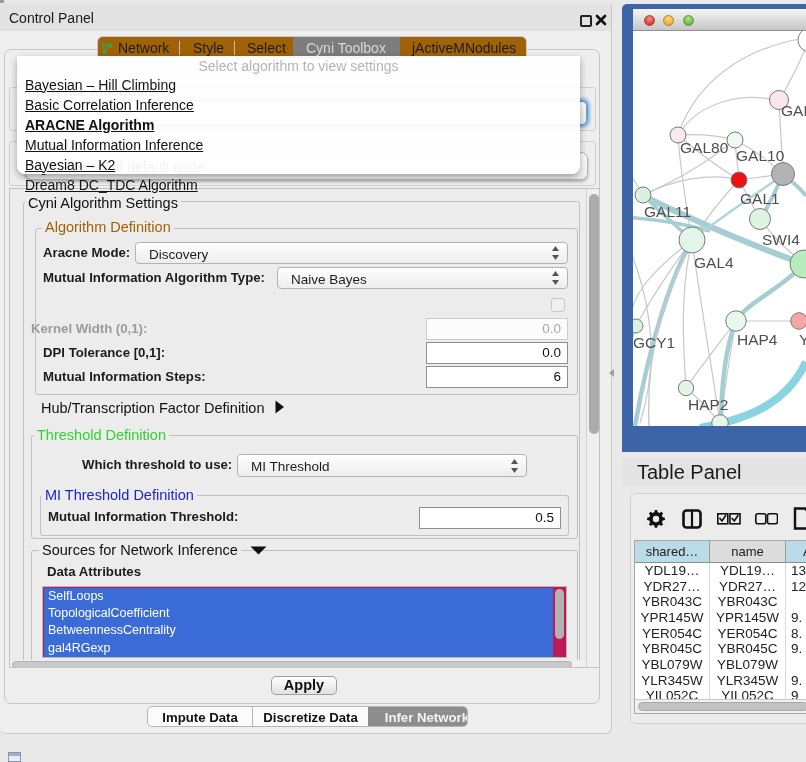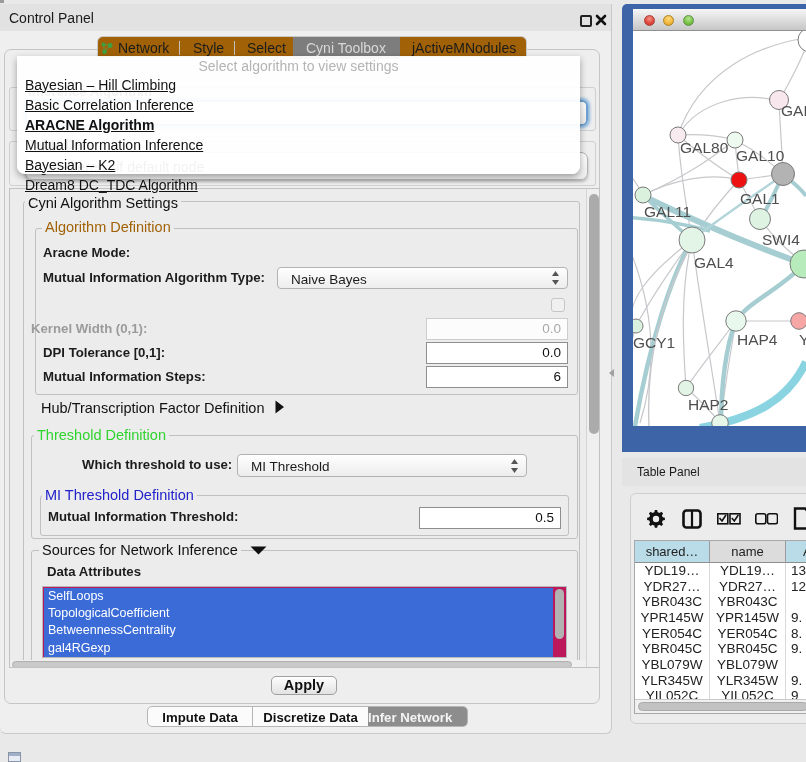--- a/index.html
+++ b/index.html
@@ -61,20 +61,27 @@
   <div class="abs" style="left:9px;top:184px;width:591px;height:480px;background:#ececec;border:1px solid #c2c2c2;box-sizing:border-box;overflow:hidden;">
     <div id="sp" class="abs" style="left:0;top:0;width:576px;height:480px;">
 
       <div class="grp" style="left:13px;top:12px;width:555px;height:470px;"></div>
       <div class="ttl" style="left:15px;top:7px;">Cyni Algorithm Settings</div>
 
       <div class="grp" style="left:25px;top:39px;width:541px;height:165px;"></div>
       <div class="ttl" style="left:32px;top:31px;color:#a16207;text-align:right;">Algorithm Definition</div>
 
       <div class="lbl" style="left:33px;top:57px;">Aracne Mode:</div>
+      <div class="combo" style="left:125px;top:53px;width:433px;height:22px;">
+        <div class="ctext" style="height:22px;line-height:23px;">Discovery</div>
+        <svg class="stepper" viewBox="0 0 9 14">
+            <path d="M4.5 0 L8 5 H1 Z" fill="#555"></path>
+            <path d="M4.5 14 L8 9 H1 Z" fill="#555"></path>
+          </svg>
+      </div>
 
       <div class="lbl" style="left:33px;top:82px;">Mutual Information Algorithm Type:</div>
       <div class="combo" style="left:267px;top:78px;width:291px;height:22px;">
         <div class="ctext" style="height:22px;line-height:23px;text-align:center;">Naive Bayes</div>
         <svg class="stepper" viewBox="0 0 9 14">
             <path d="M4.5 0 L8 5 H1 Z" fill="#555"></path>
             <path d="M4.5 14 L8 9 H1 Z" fill="#555"></path>
           </svg>
       </div>
 
@@ -133,21 +140,21 @@
       <div class="abs" style="left:2px;top:1px;width:560px;height:7px;background:#c9c9c9;border:1px solid #b0b0b0;border-radius:4px;box-sizing:border-box;"></div>
     </div>
   </div>
 
   <div class="abs" style="left:271px;top:672px;width:66px;height:19px;background:linear-gradient(#fdfdfd,#e2e2e2);border:1px solid #9f9f9f;border-radius:5px;box-sizing:border-box;text-align:center;font-size:14.5px;font-weight:bold;color:#111;line-height:17px;">Apply</div>
 
   <div class="abs" style="left:147px;top:702px;width:321px;height:21px;background:#fbfbfb;border:1px solid #b5b5b5;border-radius:5px;box-sizing:border-box;overflow:hidden;font-size:13.2px;font-weight:bold;color:#111;">
     <div class="abs" style="left:0;top:0;width:104px;height:21px;text-align:center;line-height:21px;">Impute Data</div>
     <div class="abs" style="left:104px;top:0;width:1px;height:21px;background:#b5b5b5;"></div>
     <div class="abs" style="left:105px;top:0;width:115px;height:21px;text-align:center;line-height:21px;">Discretize Data</div>
-    <div class="abs" style="left:220px;top:0;width:101px;height:21px;background:#8d8d8d;text-align:left;line-height:21px;color:#f4f4f4;">Infer Network</div>
+    <div class="abs" style="left:220px;top:0;width:101px;height:21px;background:#8d8d8d;text-align:right;line-height:21px;color:#f4f4f4;">Infer Network</div>
   </div>
 </div>
 
 <svg class="abs" style="left:609px;top:369px;" width="6" height="8" viewBox="0 0 6 8">
     <path d="M5 0 L0 4 L5 8 Z" fill="#a0a0a0"></path>
   </svg>
 
 <div class="abs" style="left:8px;top:752px;width:13px;height:10px;border:1px solid #8a95a8;background:#e8edf5;box-sizing:border-box;">
     <div style="height:3px;background:#9fb0c8;"></div>
   </div>
@@ -233,21 +240,21 @@
         <text x="633" y="348">GCY1</text>
         <text x="737" y="345">HAP4</text>
         <text x="799" y="345">YM</text>
         <text x="688" y="410">HAP2</text>
       </g>
     </svg>
   </div>
 </div>
 
 <div class="abs" style="left:622px;top:458px;width:184px;height:28px;background:#e3e3e3;">
-  <div class="abs" style="left:15px;top:0;height:28px;line-height:29px;font-size:12px;color:#1a1a1a;">Table Panel</div>
+  <div class="abs" style="left:15px;top:0;height:28px;line-height:29px;font-size:20px;color:#1a1a1a;">Table Panel</div>
 </div>
 
 <div class="abs" style="left:630px;top:493px;width:200px;height:229px;background:#ececec;border:1px solid #cfcfcf;border-radius:6px;">
 
   <svg class="abs" style="left:16px;top:16px;" width="18" height="18" viewBox="0 0 18 18">
     <path fill="#111" d="M7.8 0 h2.4 l0.4 2.2 a7 7 0 0 1 1.9 0.8 l1.9-1.2 1.7 1.7 -1.2 1.9 a7 7 0 0 1 0.8 1.9 l2.2 0.4 v2.4 l-2.2 0.4 a7 7 0 0 1 -0.8 1.9 l1.2 1.9 -1.7 1.7 -1.9-1.2 a7 7 0 0 1 -1.9 0.8 l-0.4 2.2 h-2.4 l-0.4-2.2 a7 7 0 0 1 -1.9-0.8 l-1.9 1.2 -1.7-1.7 1.2-1.9 a7 7 0 0 1 -0.8-1.9 l-2.2-0.4 v-2.4 l2.2-0.4 a7 7 0 0 1 0.8-1.9 l-1.2-1.9 1.7-1.7 1.9 1.2 a7 7 0 0 1 1.9-0.8 Z"></path>
     <circle cx="9" cy="9" r="3.2" fill="#ececec"></circle>
   </svg>
   <svg class="abs" style="left:51px;top:15px;" width="20" height="20" viewBox="0 0 20 20">
     <rect x="1.5" y="1.5" width="17" height="17" rx="3" fill="none" stroke="#111" stroke-width="2.6"></rect>

